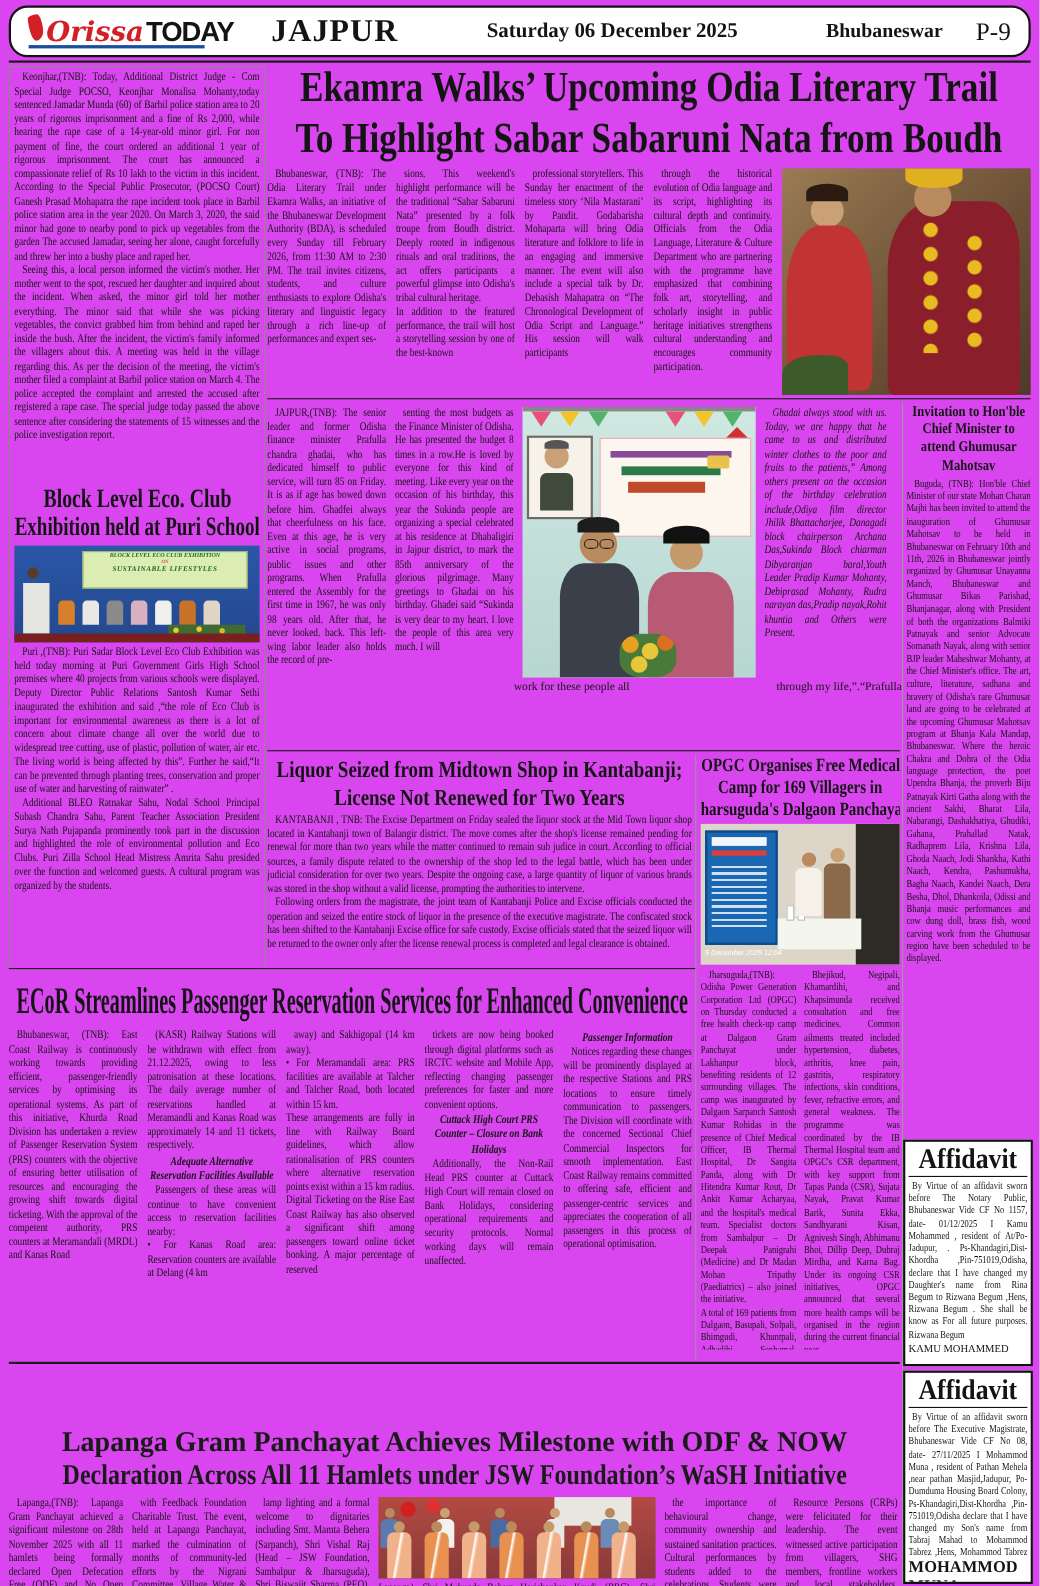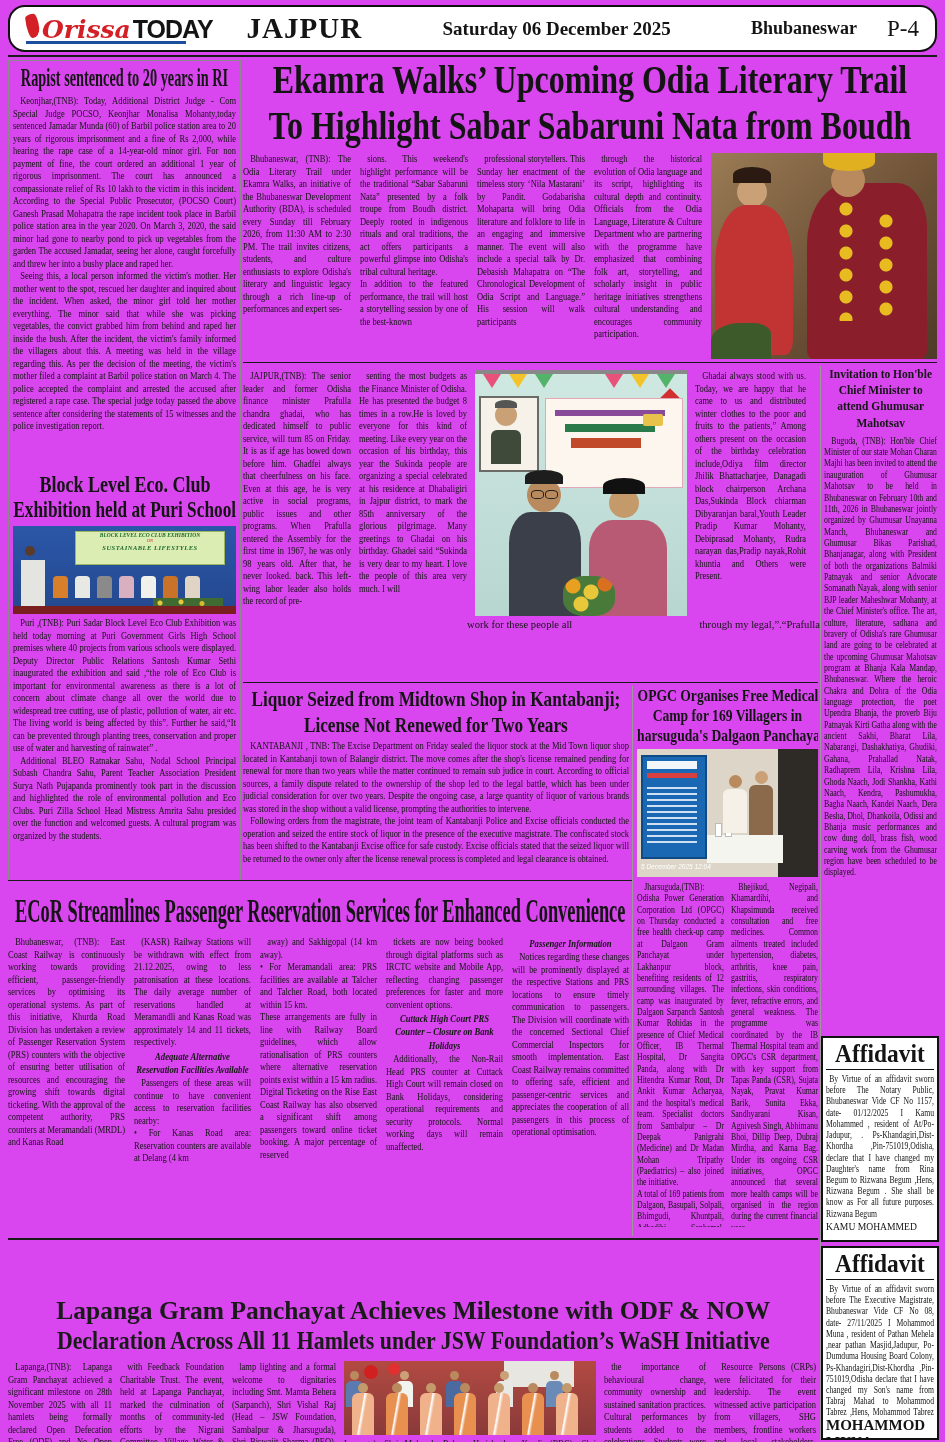--- a/index.html
+++ b/index.html
@@ -39,28 +39,25 @@
 <div class="page">
 
   <div class="abs masthead">
     <div style="position:relative;">
       <span class="flame"></span><span class="orissa">Orissa</span><span class="today">TODAY</span>
       <div class="logobar"></div>
     </div>
     <span class="state">JAJPUR</span>
     <span class="mdate">Saturday 06 December 2025</span>
     <span class="mcity">Bhubaneswar</span>
-    <span class="mpage">P-4</span>
+    <span class="mpage">P-9</span>
   </div>
   <div class="abs rule" style="left:8px;top:55px;width:929px;height:2px;"></div>
 
   <div class="abs" style="left:8px;top:60px;width:233px;height:821px;border:1px solid #8a8a86;padding:2px 4px;overflow:hidden;">
-    <div class="ch" style="height:30px;">
-        <span style="font-size:26px;transform:scaleX(.55);">Rapist sentenced to 20 years in RI</span>
-      </div>
     <div class="tx f10 clip" style="height:378px;margin-top:2px;">
       <p>Keonjhar,(TNB): Today,  Additional District Judge - Com Special Judge POCSO, Keonjhar Monalisa Mohanty,today sentenced Jamadar Munda (60) of Barbil police station area to 20 years of rigorous imprisonment and a fine of Rs 2,000, while hearing the rape case of a 14-year-old minor girl.  For non payment of fine, the court ordered  an additional 1 year of rigorous imprisonment. The court has announced a compassionate relief of Rs 10 lakh to the victim in this incident. According to the Special Public Prosecutor, (POCSO Court) Ganesh Prasad Mohapatra the rape incident took place in Barbil police station area in the year 2020. On March 3, 2020, the said minor had gone to nearby pond to pick up vegetables from the garden The accused Jamadar, seeing her alone, caught forcefully and threw her into a bushy place and raped her.</p>
       <p>Seeing this, a local person informed the victim's mother. Her mother went to the spot, rescued her daughter and inquired about the incident. When asked, the minor girl told her mother everything. The minor said that while she was picking vegetables, the convict grabbed him from behind and raped her inside the bush. After the incident, the victim's family informed the villagers about this. A meeting was held in the village regarding this. As per the decision of the meeting, the victim's mother filed a complaint at Barbil police station on March 4. The police accepted the complaint and arrested the accused after registered a rape case. The special judge today passed the above sentence after considering the statements of 15 witnesses and the police investigation report.</p>
     </div>
     <div class="ch" style="height:25px;">
         <span style="font-size:24px;transform:scaleX(.75);">Block Level Eco. Club</span>
       </div>
     <div class="ch" style="height:25px;">
         <span style="font-size:24px;transform:scaleX(.72);">Exhibition held at Puri School</span>
       </div>
@@ -167,29 +164,29 @@
         <i style="left:52px;top:108px;width:34px;height:34px;border-radius:50%;background:#b98a5e;"></i>
         <i style="left:50px;top:100px;width:38px;height:14px;border-radius:50% 50% 0 0;background:#1d1d1d;"></i>
         <i style="left:56px;top:120px;width:11px;height:7px;border:1.5px solid #222;border-radius:40%;background:transparent;"></i>
         <i style="left:70px;top:120px;width:11px;height:7px;border:1.5px solid #222;border-radius:40%;background:transparent;"></i>
         <i style="left:34px;top:142px;width:72px;height:104px;background:#3a3f4a;border-radius:30% 30% 0 0;"></i>
         <i style="left:134px;top:118px;width:30px;height:30px;border-radius:50%;background:#c59a6b;"></i>
         <i style="left:128px;top:108px;width:42px;height:16px;border-radius:50% 50% 0 0;background:#111;"></i>
         <i style="left:114px;top:150px;width:78px;height:96px;background:#b85a74;border-radius:30% 30% 0 0;"></i>
         <i style="left:88px;top:206px;width:52px;height:40px;background:radial-gradient(circle 7px at 10px 10px,#e8a020 7px,transparent 8px),radial-gradient(circle 7px at 28px 16px,#e8c83a 7px,transparent 8px),radial-gradient(circle 7px at 42px 8px,#d87020 7px,transparent 8px),radial-gradient(circle 7px at 18px 28px,#e8c83a 7px,transparent 8px),#4a7a3a;border-radius:40%;"></i>
       </div>
-      <div class="clip" style="width:111px;height:246px;">
+      <div class="clip" style="width:111px;height:246px;font-style:italic;">
           <div class="tx f10">
             <p>Ghadai always stood with us. Today, we are happy that he came to us and distributed winter clothes to the poor and fruits to the patients,” Among others present on the occasion of the birthday celebration include,Odiya film director Jhilik Bhattacharjee, Danagadi block chairperson Archana Das,Sukinda Block chiarman Dibyaranjan baral,Youth Leader Pradip Kumar Mohanty, Debiprasad Mohanty, Rudra narayan das,Pradip nayak,Rohit khuntia and Others were Present.</p>
           </div>
         </div>
     </div>
     <div style="display:flex;justify-content:space-between;margin-top:3px;padding-left:224px;">
       <span class="cap">work for these people all</span>
-      <span class="cap">through my legal,”.“Prafulla</span>
+      <span class="cap">through my life,”.“Prafulla</span>
     </div>
   </div>
 
   <div class="abs rule" style="left:243px;top:682px;width:575px;height:1px;"></div>
   <div class="abs grule" style="left:632px;top:686px;width:1px;height:550px;"></div>
   <div class="abs grule" style="left:820px;top:366px;width:1px;height:1074px;"></div>
 
   <div class="abs" style="left:243px;top:686px;width:386px;height:194px;">
     <div class="ch" style="height:26px;align-items:flex-end;">
         <span style="font-size:21px;transform:scaleX(.82);">Liquor Seized from Midtown Shop in Kantabanji;</span>

